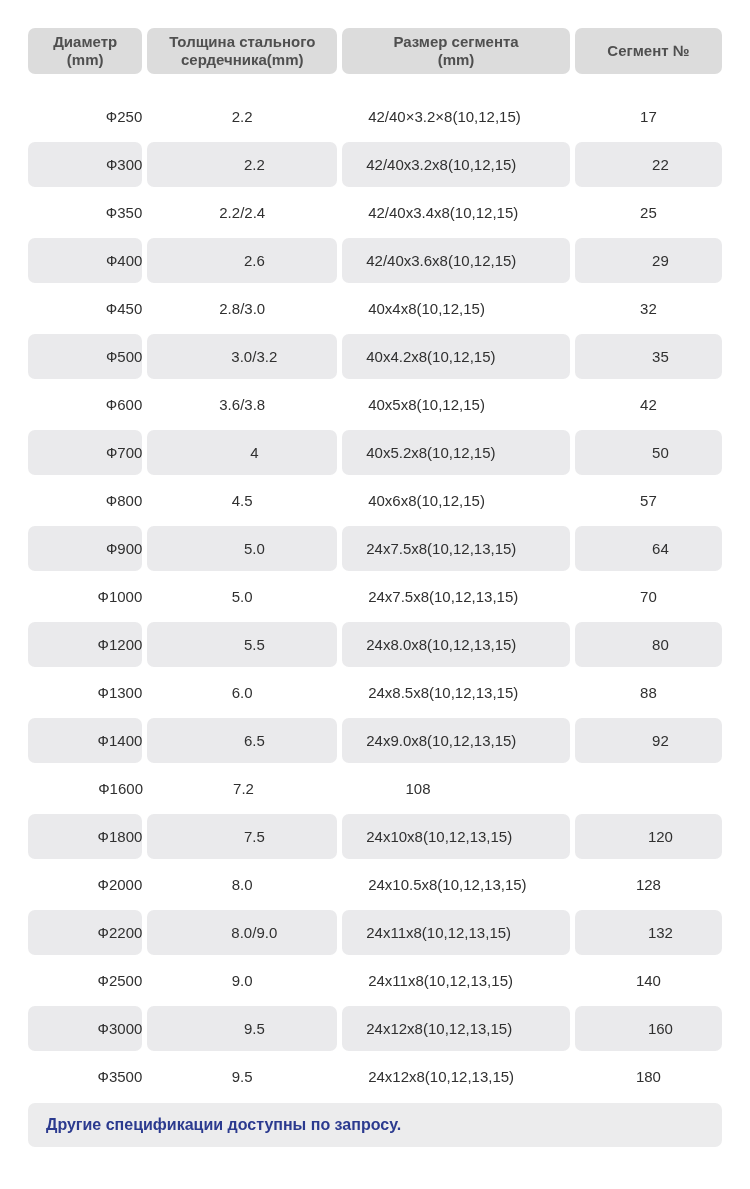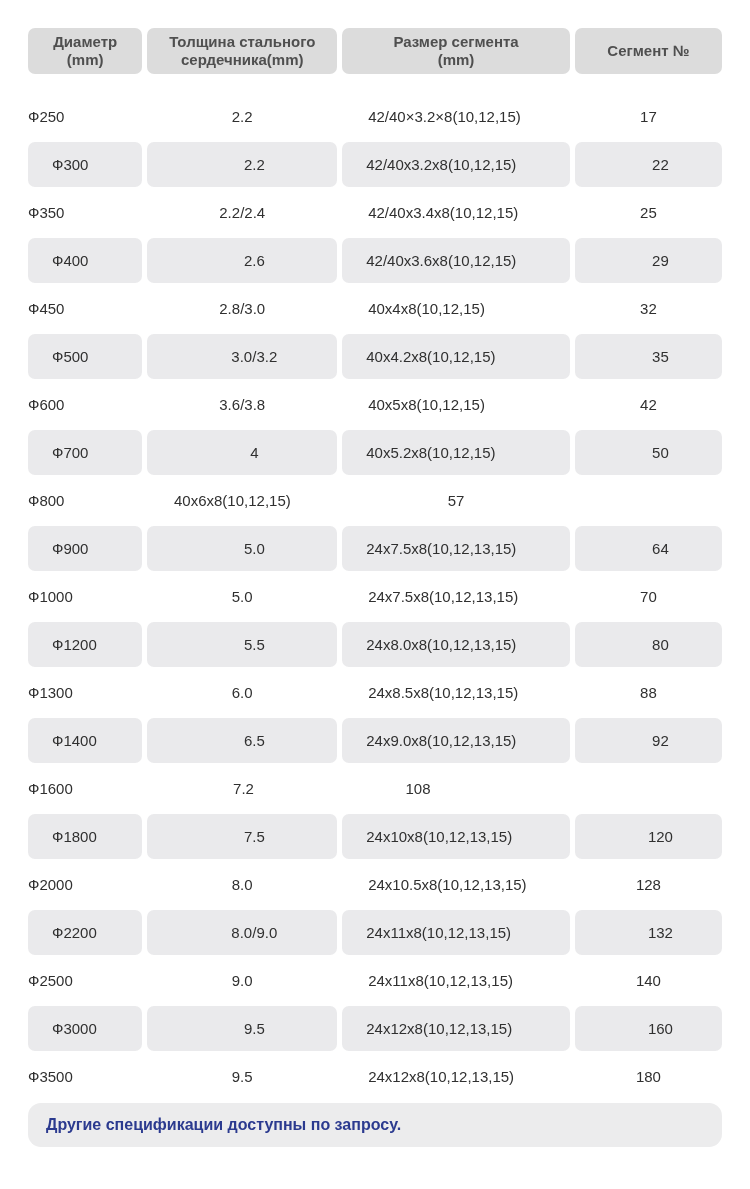--- a/index.html
+++ b/index.html
@@ -33,21 +33,21 @@
 
   .cell {
     box-sizing: border-box;
     display: flex;
     align-items: center;
     border-radius: 7px;
     background: transparent;
   }
 
   
-  .c1 { width: 115px; justify-content: flex-start; }
+  .c1 { width: 115px; justify-content: flex-end; }
   .c2 { width: 191px; justify-content: center; }
   .c3 { width: 229px; justify-content: flex-start; padding-left: 26px; }
   .c4 { width: 148px; justify-content: center; }
 
   
   .row.header { margin-bottom: 20px; }
   .row.header .cell {
     background: #dcdcdc;
     height: 46px;
     color: #4f4f4f;
@@ -74,21 +74,21 @@
 
   
   .footer-note {
     box-sizing: border-box;
     width: 694px;
     height: 44px;
     margin-top: 4px;
     display: flex;
     align-items: center;
     padding-left: 18px;
-    border-radius: 13px;
+    border-radius: 7px;
     background: #ececed;
     color: #2b3a8f;
     font-weight: bold;
     font-size: 16px;
   }
 </style>
 </head>
 <body>
 
 <div class="spec-table">
@@ -218,20 +218,23 @@
           <span>40x5.2x8(10,12,15)</span>
         </div>
         <div class="cell c4">
           <span>50</span>
         </div>
       </div>
       <div class="row body">
         <div class="cell c1">
           <span>Ф800</span>
         </div>
+        <div class="cell c2">
+          <span>4.5</span>
+        </div>
         <div class="cell c3">
           <span>40x6x8(10,12,15)</span>
         </div>
         <div class="cell c4">
           <span>57</span>
         </div>
       </div>
       <div class="row body striped">
         <div class="cell c1">
           <span>Ф900</span>

